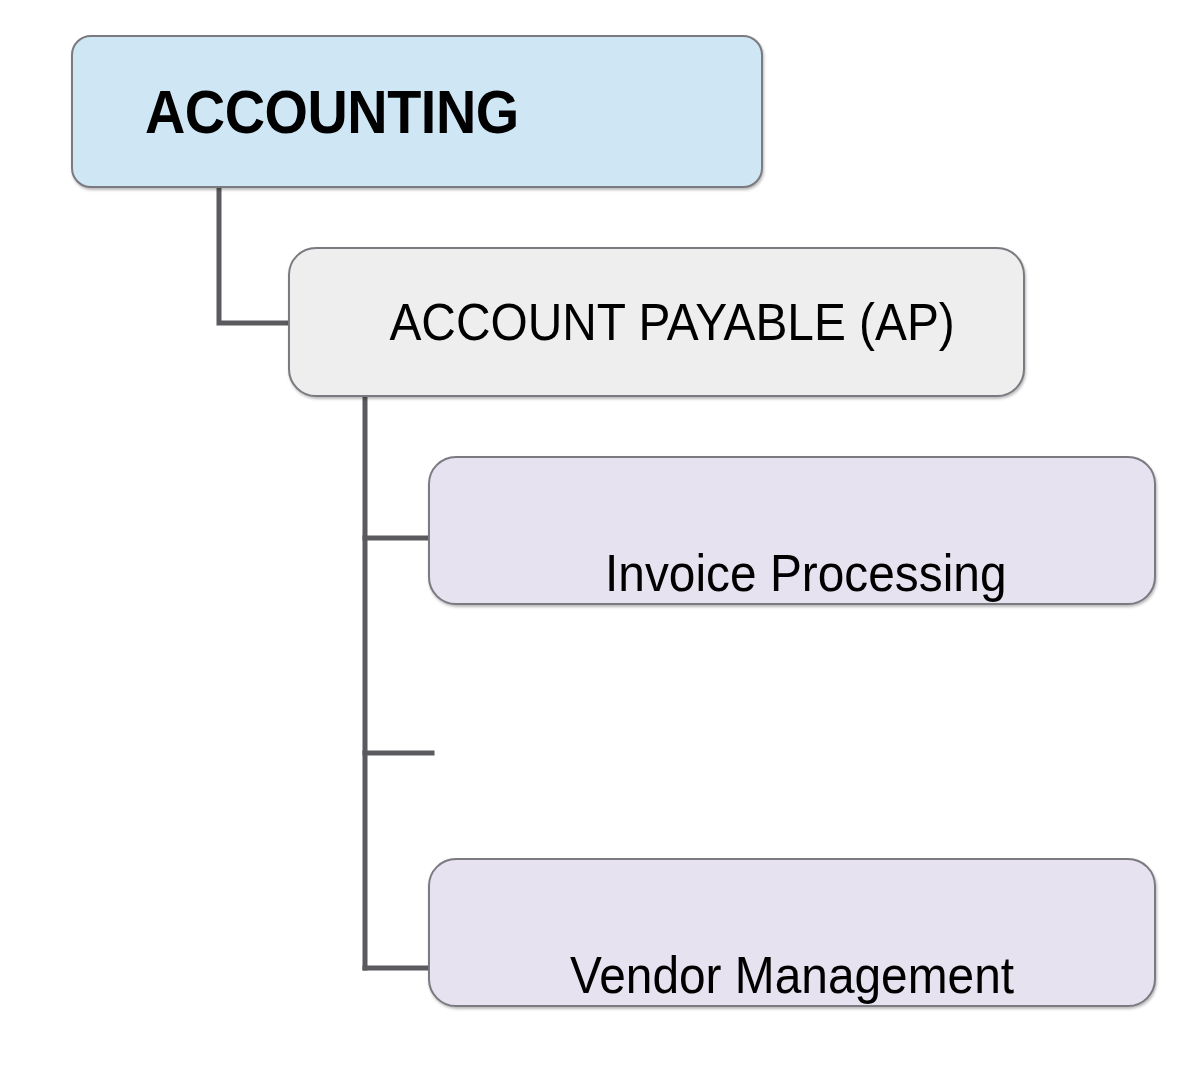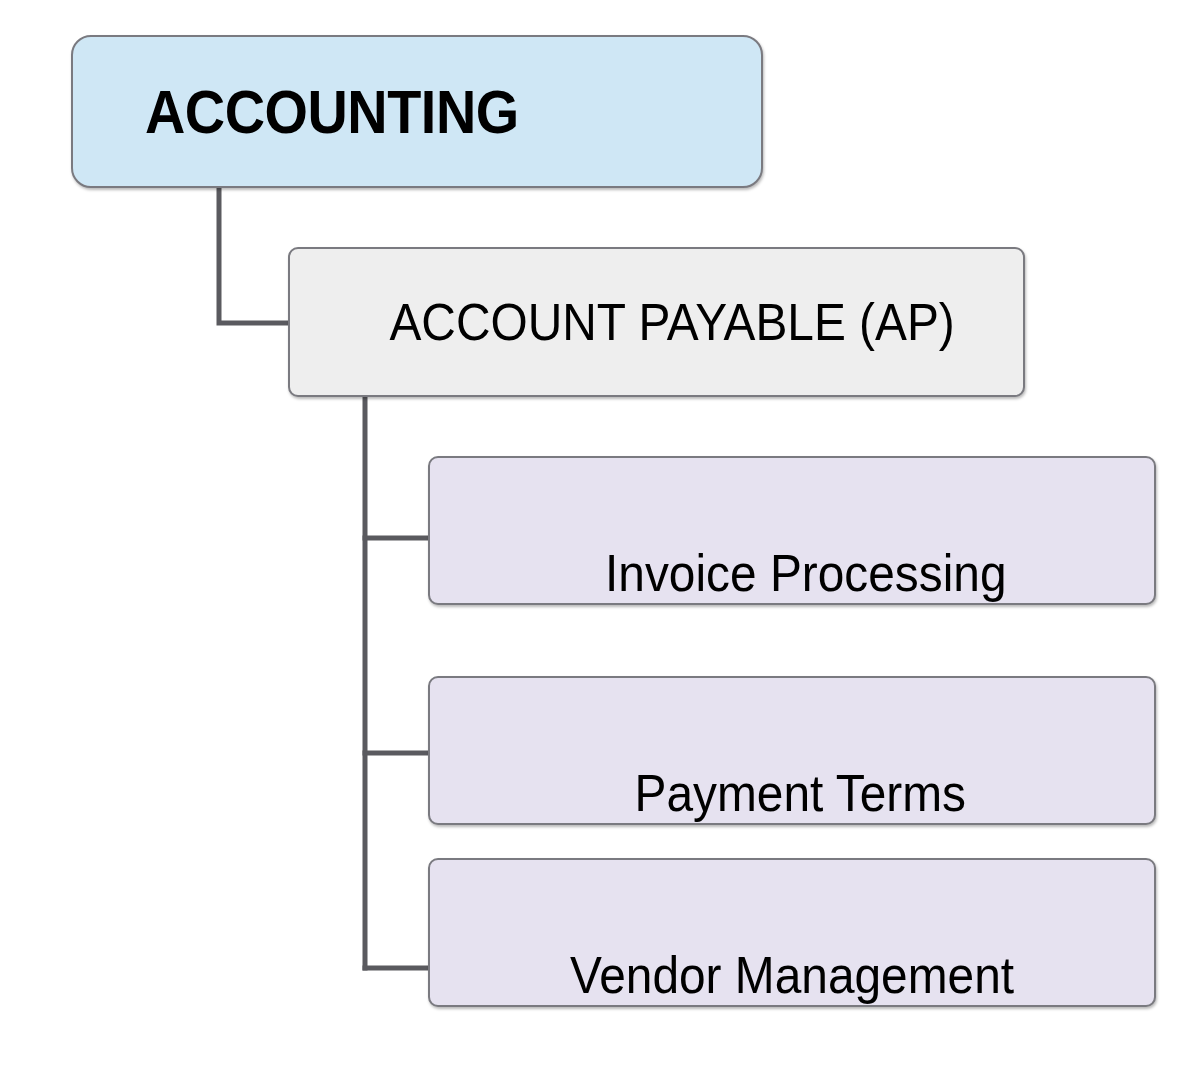--- a/index.html
+++ b/index.html
@@ -23,21 +23,21 @@
     left: 0;
     top: 0;
     width: 1200px;
     height: 1080px;
     pointer-events: none;
   }
   .node {
     position: absolute;
     box-sizing: border-box;
     border: 2px solid #7a7a80;
-    border-radius: 10px;
+    border-radius: 28px;
     display: flex;
     align-items: center;
     box-shadow: 1px 2px 3px rgba(0,0,0,0.28);
     overflow: hidden;
   }
   .node-label {
     display: block;
     width: 100%;
     color: #000000;
     font-family: "Liberation Sans Narrow", "Liberation Sans", sans-serif;
@@ -124,21 +124,18 @@
   </div>
 
   <div class="node" id="node-ap">
     <span class="node-label">ACCOUNT PAYABLE (AP)</span>
   </div>
 
   <div class="node leaf" id="node-leaf-0">
     <span class="node-label">Invoice Processing</span>
   </div>
 
-  <div class="node leaf" id="node-leaf-1">
-    <span class="node-label">Payment Terms</span>
-  </div>
 
   <div class="node leaf" id="node-leaf-2">
     <span class="node-label">Vendor Management</span>
   </div>
 
 </div>
 
 </body></html>

